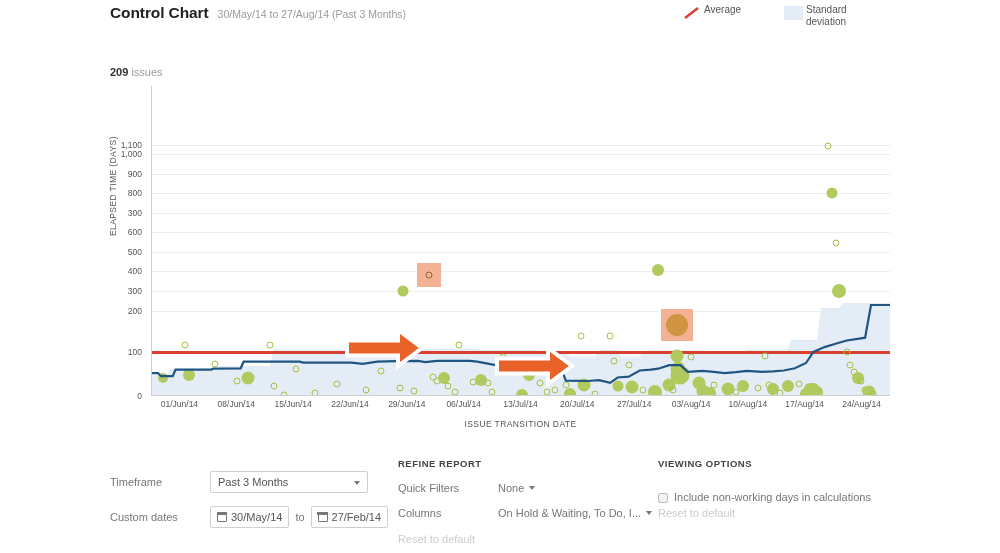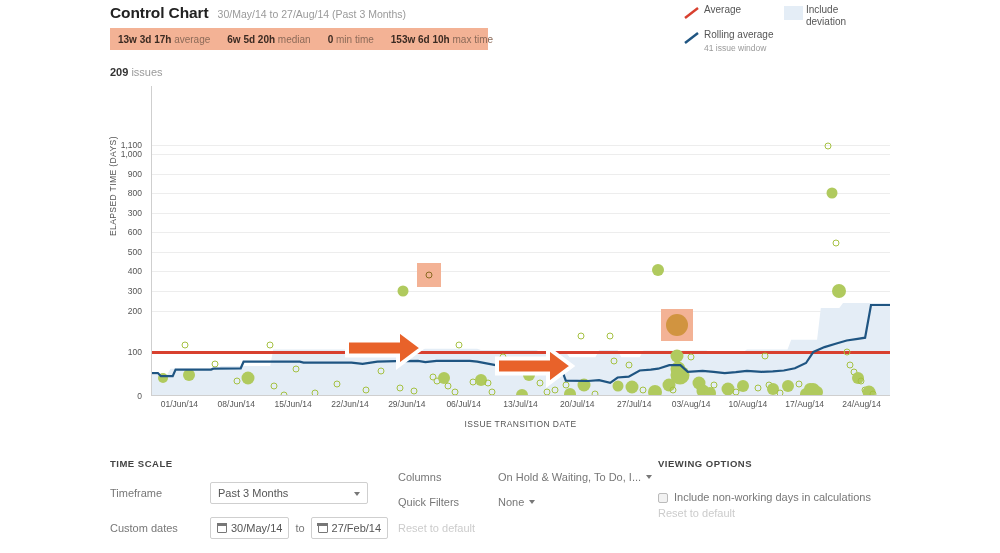--- a/index.html
+++ b/index.html
@@ -124,60 +124,43 @@
 
 <div id="page">
 
   <div class="hdr">
     <div class="hdr-row">
       <div class="hdr-title">Control Chart</div>
       <div class="hdr-range">30/May/14 to 27/Aug/14 (Past 3 Months)</div>
     </div>
   </div>
 
-  <div class="stats" id="stats-bar">
-      <div class="stat"><b>13w 3d 17h</b><span> average</span></div>
-      <div class="stat"><b>6w 5d 20h</b><span> median</span></div>
-      <div class="stat"><b>0</b><span> min time</span></div>
-      <div class="stat"><b>153w 6d 10h</b><span> max time</span></div>
-    </div>
 
   <div class="issues-line">
     <b>209</b>
     <span>issues</span>
   </div>
 
   <div class="legend">
     <div class="leg-col c2">
       <div class="leg-item">
         <div class="leg-mark">
           <svg width="20" height="14" viewBox="0 0 20 14">
               <line x1="3" y1="12" x2="16" y2="2" stroke="#d8402f" stroke-width="2.4"></line>
             </svg>
         </div>
         <div class="leg-text">Average</div>
       </div>
-      <div class="leg-item">
-        <div class="leg-mark">
-          <svg width="20" height="14" viewBox="0 0 20 14">
-              <line x1="3" y1="12" x2="16" y2="2" stroke="#1f5582" stroke-width="2.4"></line>
-            </svg>
-        </div>
-        <div>
-          <div class="leg-text">Rolling average</div>
-          <div class="leg-sub">41 issue window</div>
-        </div>
-      </div>
     </div>
     <div class="leg-col c3">
       <div class="leg-item">
         <div class="leg-mark">
             <div class="swatch"></div>
           </div>
-        <div class="leg-text">Include deviation</div>
+        <div class="leg-text">Standard deviation</div>
       </div>
     </div>
   </div>
 
   <div class="chart-wrap">
     <div class="ylabel">ELAPSED TIME (DAYS)</div>
     <div class="ytickcol" id="ytickcol">
         <div class="ytick" style="top: 306px; right: 5px;">0</div>
         <div class="ytick" style="top: 262px; right: 5px;">100</div>
         <div class="ytick" style="top: 221px; right: 5px;">200</div>
@@ -342,21 +325,20 @@
         <div class="xtick" style="left: 596.885px;">10/Aug/14</div>
         <div class="xtick" style="left: 653.731px;">17/Aug/14</div>
         <div class="xtick" style="left: 710.577px;">24/Aug/14</div>
       </div>
     <div class="xlabel">ISSUE TRANSITION DATE</div>
   </div>
 
   <div class="controls">
 
     <div style="position:absolute; left:110px; top:10px; width:270px;">
-      <div class="col-title">TIME SCALE</div>
       <div class="ctl-row">
         <div class="ctl-label">Timeframe</div>
         <div class="select">
           <span>Past 3 Months</span>
         </div>
       </div>
       <div class="ctl-row">
         <div class="ctl-label">Custom dates</div>
         <div class="datebox">
           <span class="cal"></span>
@@ -365,34 +347,35 @@
         <span class="to-txt">to</span>
         <div class="datebox">
           <span class="cal"></span>
           <span>27/Feb/14</span>
         </div>
       </div>
 
     </div>
 
     <div style="position:absolute; left:398px; top:10px; width:255px;">
+      <div class="col-title">REFINE REPORT</div>
+      <div class="ctl-row">
+        <div class="ctl-label">Quick Filters</div>
+        <span class="plainsel">
+          <span>None</span>
+          <span class="caret"></span>
+        </span>
+      </div>
       <div class="ctl-row">
         <div class="ctl-label">Columns</div>
         <span class="plainsel">
           <span>On Hold &amp; Waiting, To Do, I...</span>
           <span class="caret"></span>
         </span>
       </div>
-      <div class="ctl-row">
-        <div class="ctl-label">Quick Filters</div>
-        <span class="plainsel">
-          <span>None</span>
-          <span class="caret"></span>
-        </span>
-      </div>
       <a class="reset">Reset to default</a>
     </div>
 
     <div style="position:absolute; left:658px; top:10px; width:320px;">
       <div class="col-title">VIEWING OPTIONS</div>
       <div class="cbrow" style="margin-top:22px;">
         <span class="cbox"></span>
         <span class="cbtxt">Include non-working days in calculations</span>
       </div>
       <a class="reset" style="margin-top:4px;">Reset to default</a>

